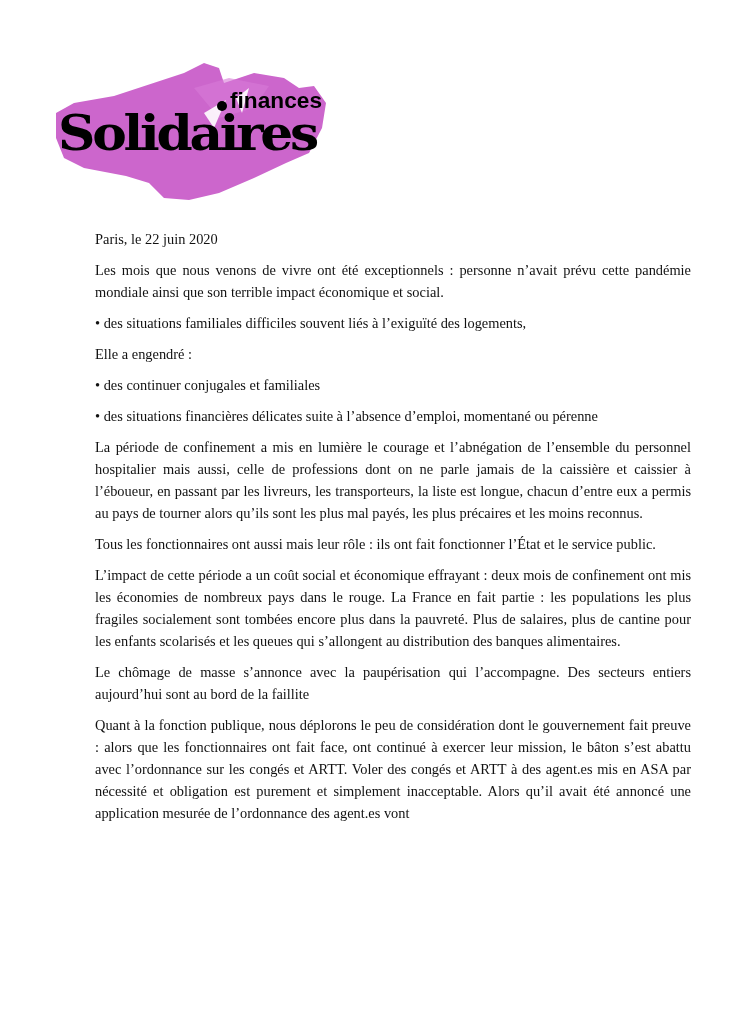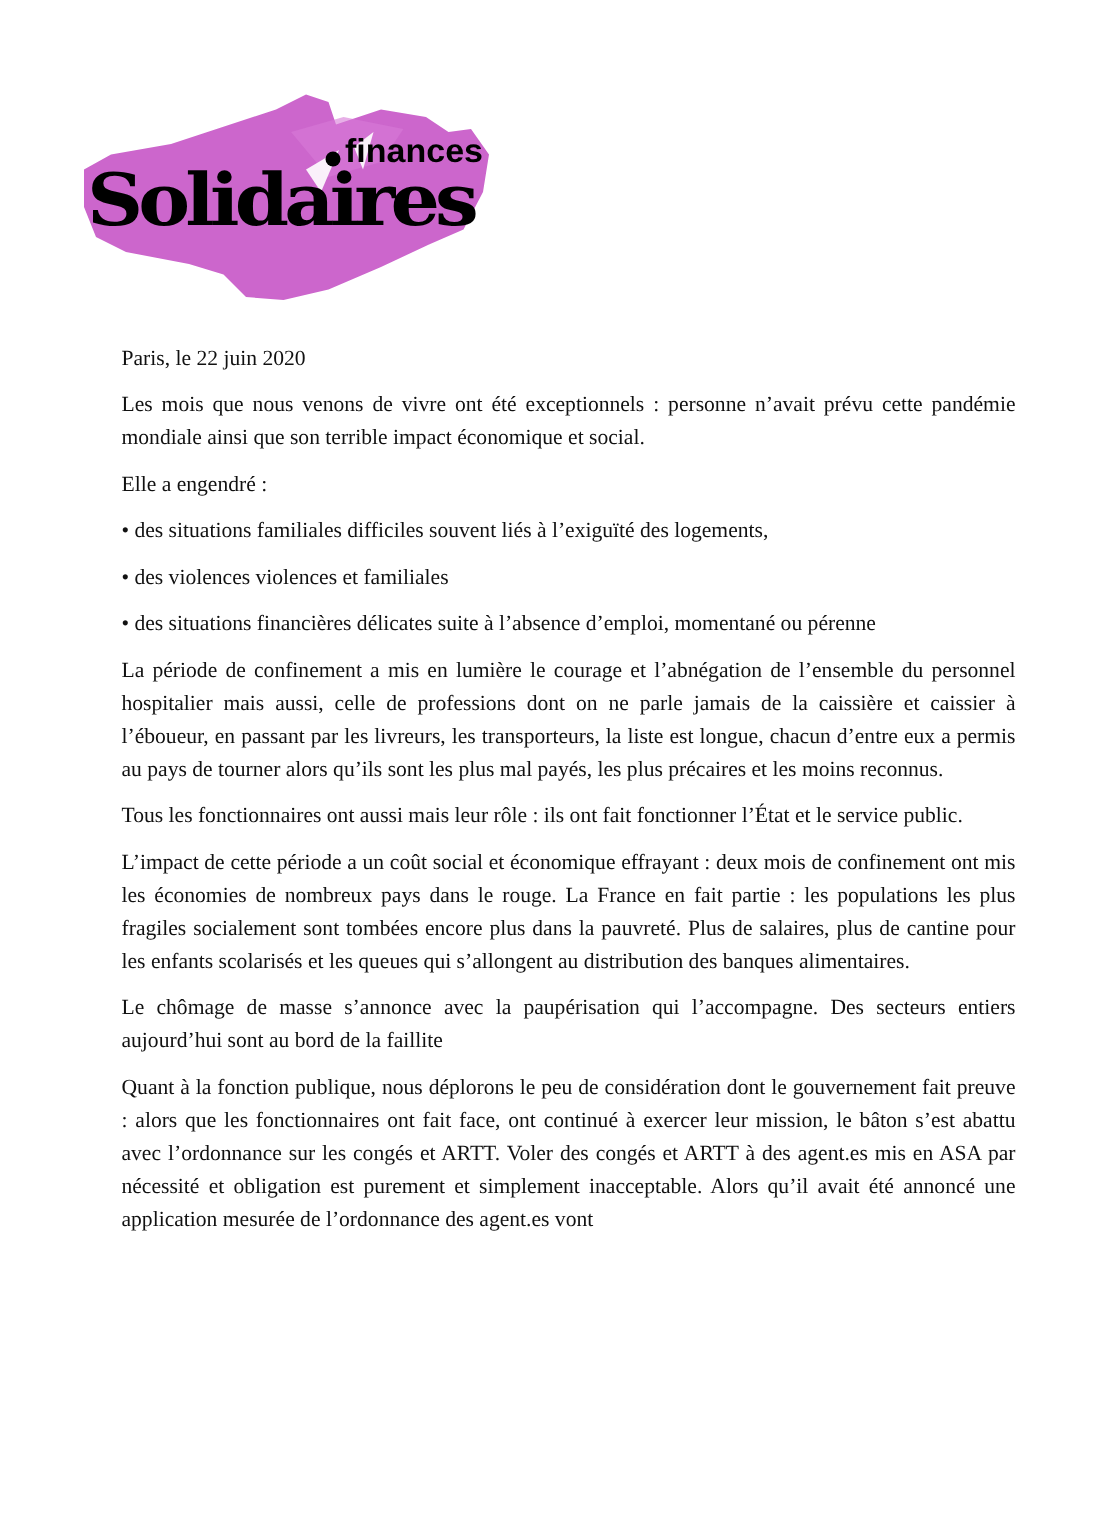--- a/index.html
+++ b/index.html
@@ -1,19 +1,19 @@
 <!DOCTYPE html>
 <html><head>
 <meta charset="utf-8">
 <style>
   html, body { margin: 0; padding: 0; background: #ffffff; }
   body { width: 738px; height: 1024px; position: relative; overflow: hidden; font-family: "Liberation Serif", "DejaVu Serif", serif; color: #111; }
   .logo { position: absolute; left: 54px; top: 58px; width: 280px; height: 145px; }
   .logo svg { display: block; }
-  .content { position: absolute; left: 81px; top: 228px; width: 596px; font-size: 14.4px; line-height: 22px; }
+  .content { position: absolute; left: 95px; top: 228px; width: 596px; font-size: 14.4px; line-height: 22px; }
   .content p { margin: 0 0 9px 0; text-align: justify; }
   .content p.nojust { text-align: left; }
   .date { margin-bottom: 9px; }
 </style>
 </head>
 <body>
 
 <div class="logo">
   <svg width="280" height="145" viewBox="0 0 280 145">
 
@@ -26,22 +26,22 @@
 
     <circle cx="168" cy="48" r="5" fill="#000"></circle>
 
     <text x="176" y="50" font-family="Liberation Sans, sans-serif" font-weight="bold" font-size="22" fill="#000" textLength="92" lengthAdjust="spacingAndGlyphs">finances</text>
   </svg>
 </div>
 
 <div class="content">
   <p class="date nojust">Paris, le 22 juin 2020</p>
   <p>Les mois que nous venons de vivre ont été exceptionnels : personne n’avait prévu cette pandémie mondiale ainsi que son terrible impact économique et social.</p>
+  <p class="nojust">• des situations familiales difficiles souvent liés à l’exiguïté des logements,</p>
   <p class="nojust">Elle a engendré :</p>
-  <p class="nojust">• des situations familiales difficiles souvent liés à l’exiguïté des logements,</p>
-  <p class="nojust">• des violences violences et familiales</p>
+  <p class="nojust">• des continuer conjugales et familiales</p>
   <p class="nojust">• des situations financières délicates suite à l’absence d’emploi, momentané ou pérenne</p>
   <p>La période de confinement a mis en lumière le courage et l’abnégation de l’ensemble du personnel hospitalier mais aussi, celle de professions dont on ne parle jamais de la caissière et caissier à l’éboueur, en passant par les livreurs, les transporteurs, la liste est longue, chacun d’entre eux a permis au pays de tourner alors qu’ils sont les plus mal payés, les plus précaires et les moins reconnus.</p>
   <p>Tous les fonctionnaires ont aussi mais leur rôle : ils ont fait fonctionner l’État et le service public.</p>
   <p>L’impact de cette période a un coût social et économique effrayant : deux mois de confinement ont mis les économies de nombreux pays dans le rouge. La France en fait partie : les populations les plus fragiles socialement sont tombées encore plus dans la pauvreté. Plus de salaires, plus de cantine pour les enfants scolarisés et les queues qui s’allongent au distribution des banques alimentaires.</p>
   <p>Le chômage de masse s’annonce avec la paupérisation qui l’accompagne. Des secteurs entiers aujourd’hui sont au bord de la faillite</p>
   <p>Quant à la fonction publique, nous déplorons le peu de considération dont le gouvernement fait preuve : alors que les fonctionnaires ont fait face, ont continué à exercer leur mission, le bâton s’est abattu avec l’ordonnance sur les congés et ARTT. Voler des congés et ARTT à des agent.es mis en ASA par nécessité et obligation est purement et simplement inacceptable. Alors qu’il avait été annoncé une application mesurée de l’ordonnance des agent.es vont</p>
 </div>
 
 </body></html>

